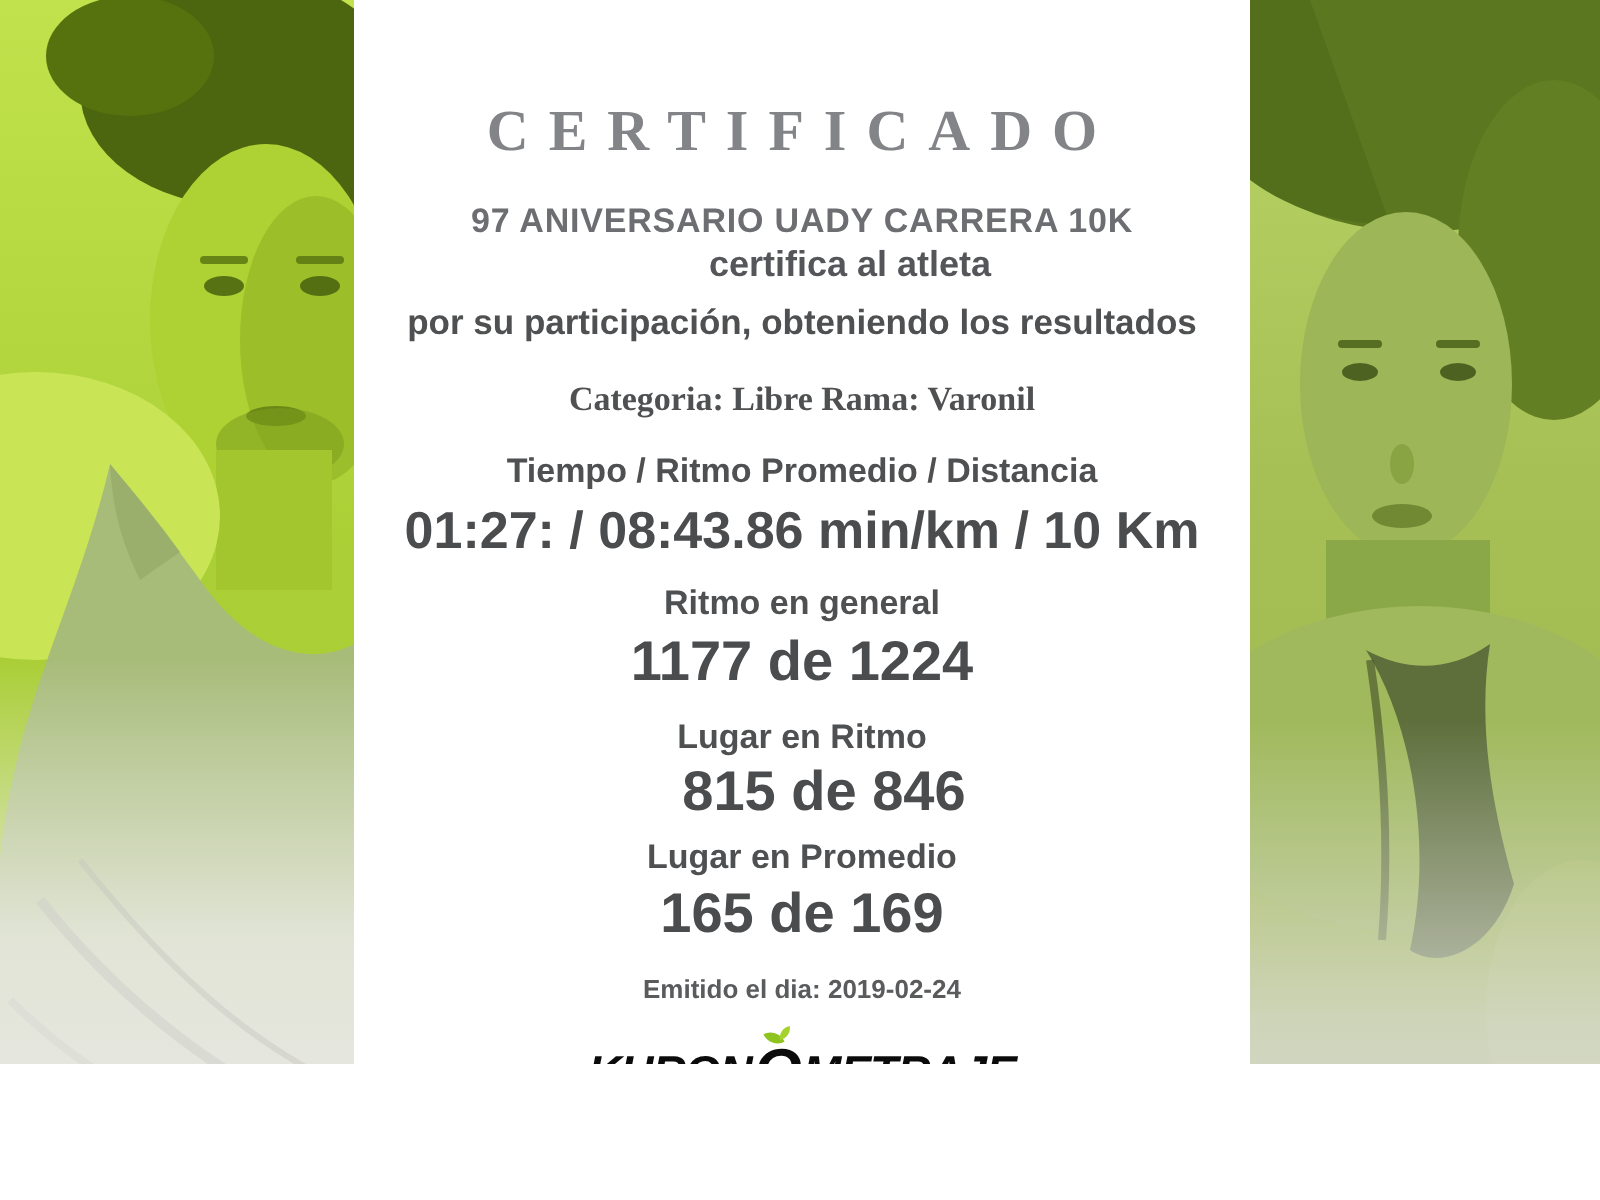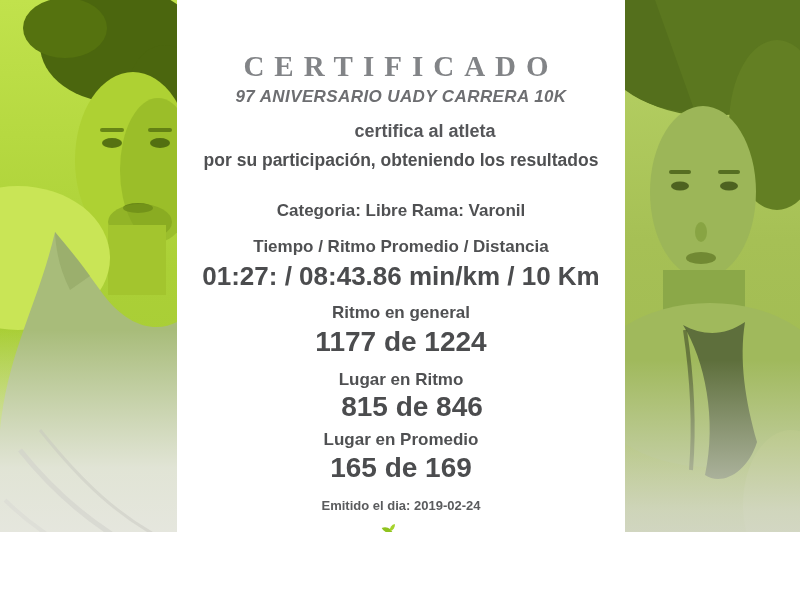--- a/index.html
+++ b/index.html
@@ -18,32 +18,31 @@
     position:absolute;left:177px;top:0;width:448px;height:600px;
     background:#ffffff;text-align:center;box-sizing:border-box;
   }
   .cert-title{
     margin-top:50px;line-height:32px;
     font-family:"Liberation Serif",serif;font-weight:bold;
     font-size:29px;letter-spacing:10px;color:#828487;
     white-space:nowrap;
   }
   .cert-event{
-    margin-top:5px;line-height:20px;
+    margin-top:19px;line-height:20px;
     font-size:17px;font-weight:bold;color:#6d6e71;letter-spacing:0.4px;
     white-space:nowrap;
-    font-style:italic;
-  }
-  .cert-intro{margin-top:13px;line-height:22px;font-size:18px;font-weight:600;color:#555659;padding-left:48px;}
+  }
+  .cert-intro{line-height:22px;font-size:18px;font-weight:600;color:#555659;padding-left:48px;}
   .cert-name{
     margin-top:2px;line-height:30px;
     font-size:27px;font-weight:bold;color:#4b4c4e;letter-spacing:0.5px;white-space:nowrap;
   }
   .cert-participation{margin-top:7px;line-height:22px;font-size:17.5px;font-weight:600;color:#4f5052;}
-  .cert-category{margin-top:29px;line-height:22px;font-size:17px;font-weight:600;color:#4f5052;}
+  .cert-category{margin-top:17px;line-height:22px;font-size:17px;font-weight:600;color:#4f5052;font-family:Liberation Serif, serif;}
   .results-header{margin-top:15px;line-height:20px;font-size:17px;font-weight:600;color:#4f5052;}
   .results-value{
     margin-top:3px;line-height:33px;
     font-size:26px;font-weight:bold;color:#4b4c4e;white-space:nowrap;
   }
   .place-label{line-height:20px;font-size:17px;font-weight:600;color:#4f5052;}
   .place-value{line-height:33px;font-size:28px;font-weight:bold;color:#4b4c4e;}
   .pl-1 .place-label{margin-top:10px;}
   .pl-1 .place-value{margin-top:2px;}
   .pl-2 .place-label{margin-top:12px;}

